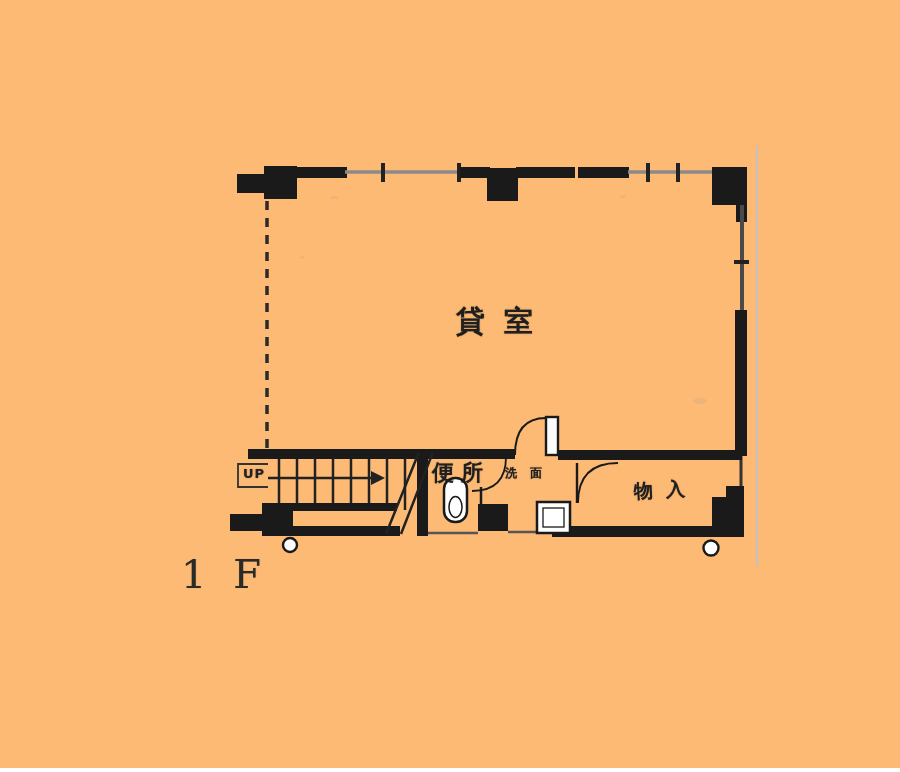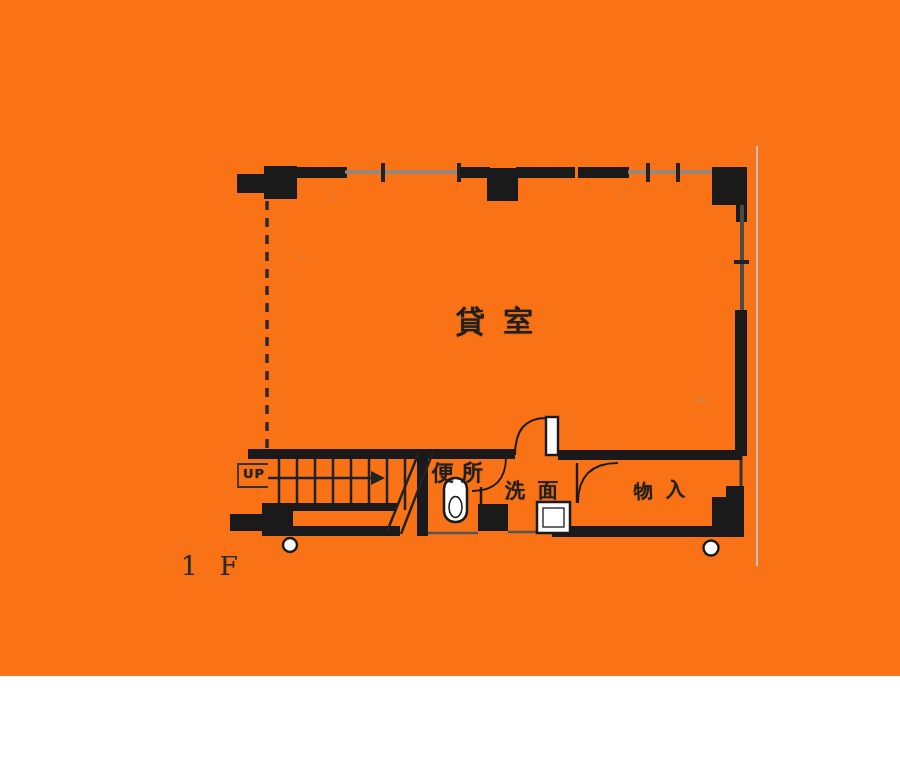--- a/index.html
+++ b/index.html
@@ -1,31 +1,31 @@
 <!DOCTYPE html>
 <html><head>
 <meta charset="utf-8">
 <style>
   html,body{margin:0;padding:0;background:#ffffff;}
   #canvas{
-    position:relative;width:900px;height:676px;background:#f97316;overflow:hidden;
+    position:relative;width:900px;height:768px;background:#fdba74;overflow:hidden;
     font-family:"DejaVu Sans", sans-serif;
   }
   .label{
     position:absolute;color:#1f1f1f;white-space:nowrap;
     text-shadow:0 0 1.2px rgba(20,20,20,.55);
     font-family:"DejaVu Sans", sans-serif;
   }
   #main-room-label{left:456px;top:302px;font-size:29px;letter-spacing:19px;font-weight:bold;}
   #toilet-label{left:432px;top:458px;font-size:22px;letter-spacing:7px;font-weight:bold;}
-  #washroom-label{left:505px;top:465px;font-size:20px;letter-spacing:13px;font-weight:bold;margin-top:12px;}
+  #washroom-label{left:505px;top:465px;font-size:12px;letter-spacing:13px;font-weight:bold;}
   #storage-label{left:634px;top:477px;font-size:19px;letter-spacing:13px;font-weight:bold;transform:rotate(-3deg);}
   #up-label{left:243px;top:466px;font-size:13px;font-weight:bold;letter-spacing:1px;color:#222;}
   #floor-label{
-    left:181px;top:551px;font-size:26px;letter-spacing:7px;color:#2a2a2a;
+    left:181px;top:551px;font-size:40px;letter-spacing:7px;color:#2a2a2a;
     font-family:"DejaVu Serif", serif;text-shadow:0 0 .8px rgba(30,30,30,.5);text-align:right;
   }
   svg{position:absolute;left:0;top:0;}
   .speck{position:absolute;background:#9a9a9a;opacity:.18;border-radius:50%;}
 </style>
 </head>
 <body>
 
 <div id="canvas">
 

